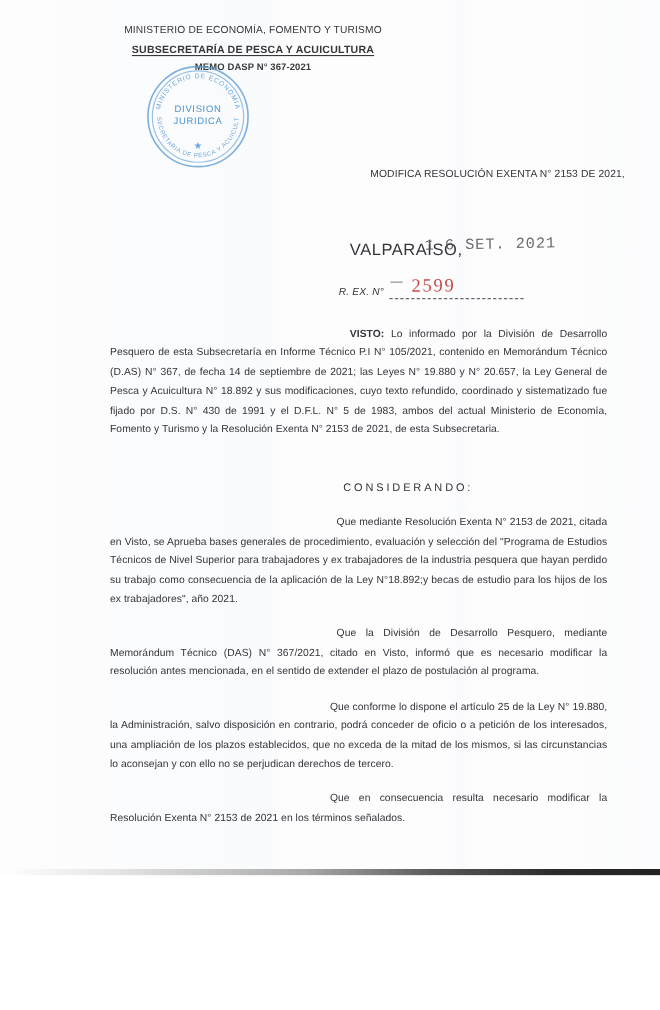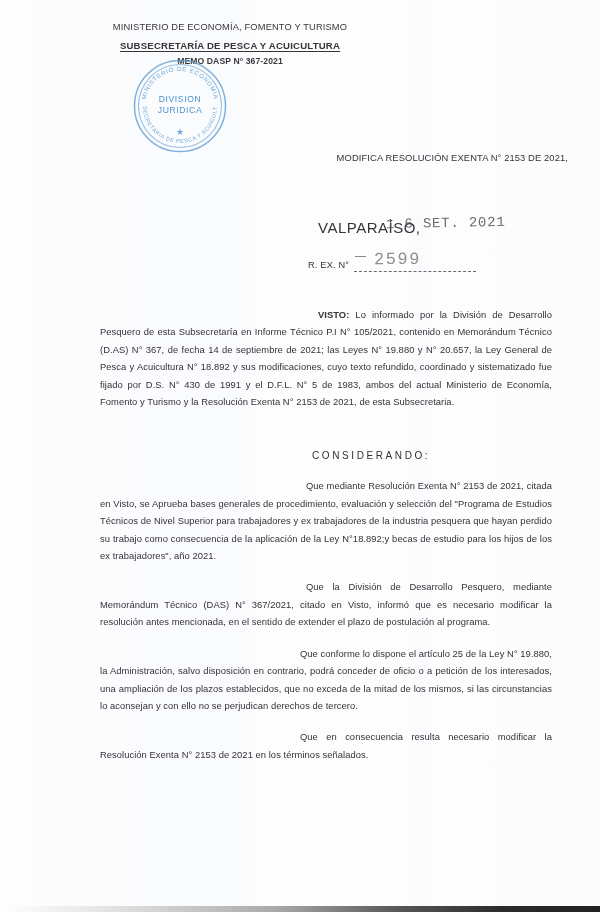--- a/index.html
+++ b/index.html
@@ -3,21 +3,21 @@
 <meta charset="utf-8">
 <style>
   html, body {
     margin: 0;
     padding: 0;
     background: #ffffff;
   }
   #page {
     position: relative;
     width: 600px;
-    height: 912px;
+    height: 796px;
     background: #fdfdfd;
     overflow: hidden;
     font-family: "Liberation Sans", sans-serif;
     color: #2b2b2b;
     -webkit-font-smoothing: antialiased;
   }
   
   #scan-tint {
     position: absolute;
     inset: 0;
@@ -133,54 +133,55 @@
     top: 252px;
     width: 260px;
     height: 26px;
   }
   .rex-label {
     position: absolute;
     left: 0; top: 8px;
     font-size: 9.2px;
     letter-spacing: .2px;
     color: #35353b;
+    font-style: italic;
   }
   .rex-dashline {
     position: absolute;
     left: 46px;
     top: 19px;
     width: 122px;
     border-top: 1.4px dashed #50505a;
     opacity: .85;
   }
   .rex-number {
     position: absolute;
     left: 66px;
     top: -2px;
-    font-family: Liberation Mono, monospace;
+    font-family: Liberation Serif, serif;
     font-size: 17px;
     letter-spacing: 1.5px;
-    color: #737373;
+    color: #b91c1c;
     opacity: .8;
     transform: rotate(-0.6deg);
   }
   .rex-tick {
     position: absolute;
     left: 47px;
     top: 4px;
     width: 11px;
     border-top: 1.2px solid #55555e;
     opacity: .7;
   }
 
   
   #body {
     position: absolute;
     left: 100px;
-    top: 306px;
+    top: 294px;
     width: 452px;
   }
   p.para {
     margin: 0 0 14px 0;
     font-size: 9.4px;
     line-height: 17.4px;
     letter-spacing: .05px;
     text-align: justify;
     text-justify: inter-word;
     color: #33333a;

